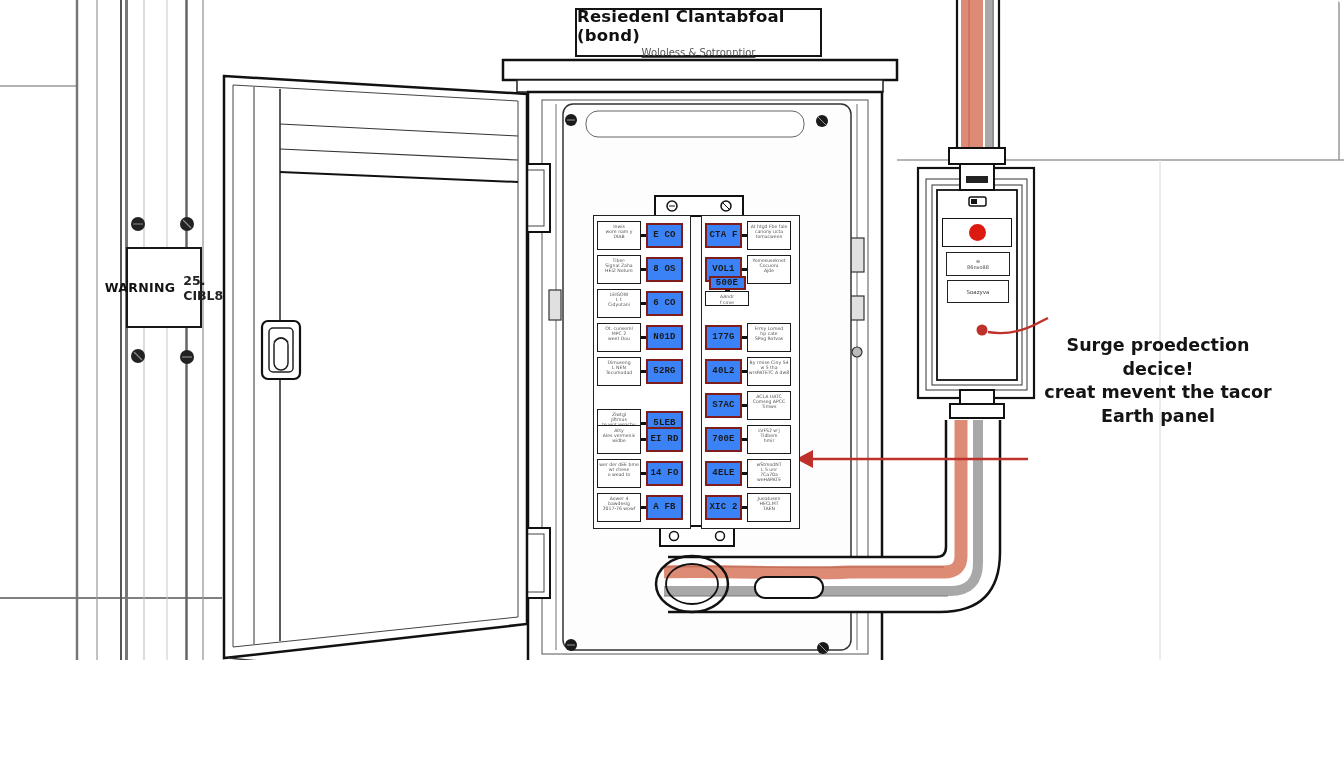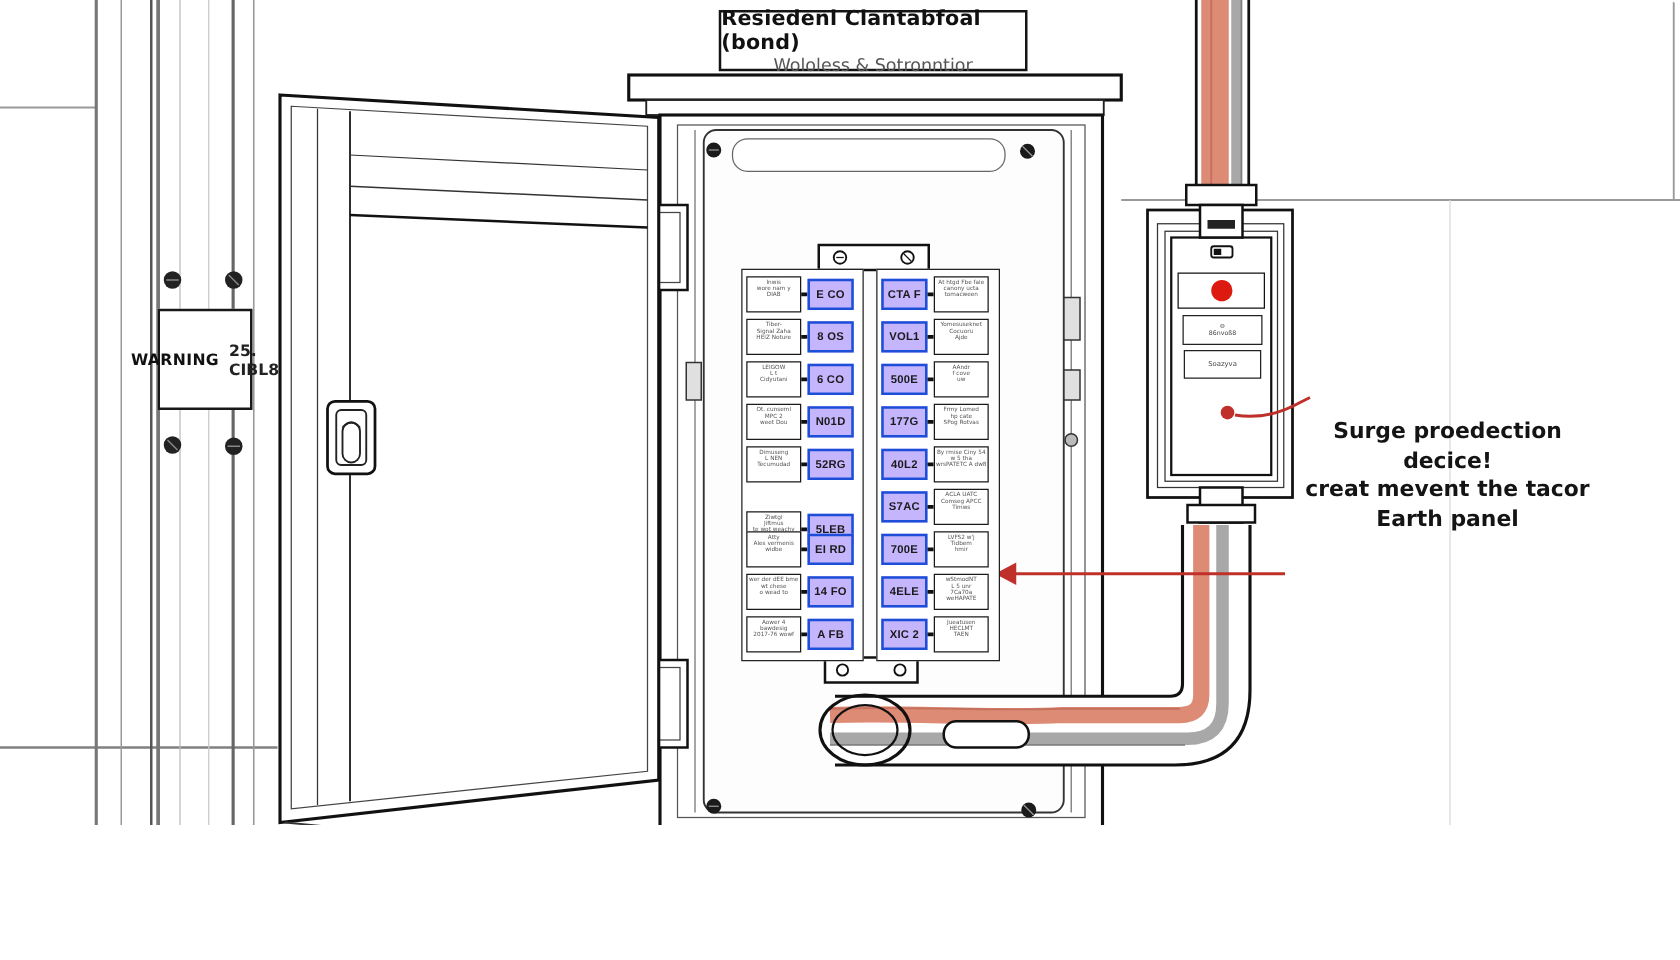--- a/index.html
+++ b/index.html
@@ -5,21 +5,21 @@
   html,body{margin:0;padding:0;background:#fff;}
   #stage{position:relative;width:1344px;height:660px;overflow:hidden;background:#ffffff;
          font-family:"DejaVu Sans",sans-serif;border-radius:11px;}
   #artwork{position:absolute;left:0;top:0;z-index:0;}
   .layer{position:absolute;z-index:2;}
 
   
   .title-plate{left:575px;top:8px;width:243px;height:45px;background:#fff;border:2.5px solid #141414;
     display:flex;flex-direction:column;align-items:center;justify-content:center;}
   .title-plate .t1{font-size:16.5px;font-weight:bold;color:#111;letter-spacing:.2px;}
-  .title-plate .t2{font-size:14px;color:#555;margin-top:2px;}
+  .title-plate .t2{font-size:10px;color:#555;margin-top:2px;text-decoration:underline;}
 
   
   .warn-box{left:126px;top:247px;width:72px;height:77px;background:#fff;border:2.5px solid #181818;
     display:flex;flex-direction:row;align-items:center;justify-content:center;gap:8px;}
   .warn-box .w1{font-size:12.5px;font-weight:bold;color:#111;letter-spacing:.3px;}
   .warn-box .w2{font-size:12.5px;font-weight:600;color:#222;}
 
   
   .door-text{left:288px;top:382px;width:192px;text-align:center;z-index:3;}
   .door-text .d1{font-size:16.5px;font-weight:bold;color:#a8352b;letter-spacing:.5px;margin-bottom:4px;}
@@ -27,22 +27,22 @@
   .door-text .d3{font-size:23px;font-weight:800;color:#c23a2b;letter-spacing:1px;}
 
   
   .bcol{position:absolute;border:1.5px solid #222;background:#fff;z-index:2;}
   .bcol-left{left:593px;top:215px;width:96px;height:312px;}
   .bcol-right{left:701px;top:215px;width:97px;height:312px;}
   .brow{position:absolute;left:3px;display:flex;align-items:center;height:30px;}
   .blabel{width:42px;height:25px;border:1.5px solid #1a1a1a;background:#fff;font-size:4.6px;
     line-height:5.3px;color:#555;text-align:center;overflow:hidden;white-space:pre-line;padding-top:2px;}
   .bconn{width:5px;height:3px;background:#111;}
-  .bswitch{width:33px;height:21px;border:2px solid #1d4ed8;background:#c4b5fd;display:flex;
-    align-items:center;justify-content:center;font-family:Liberation Sans, sans-serif;
+  .bswitch{width:33px;height:21px;border:2px solid #7f1d1d;background:#3b82f6;display:flex;
+    align-items:center;justify-content:center;font-family:Liberation Mono, monospace;
     font-weight:bold;font-size:9px;color:#1a1a1a;letter-spacing:.2px;}
 
   
   .sp-row{position:absolute;background:#fff;display:flex;flex-direction:column;align-items:center;
     justify-content:center;z-index:2;}
   .sp-row1{left:942px;top:218px;width:68px;height:27px;border:1.5px solid #111;}
   .sp-led{width:17px;height:17px;border-radius:50%;}
   .sp-row2{left:946px;top:252px;width:62px;height:22px;border:1px solid #222;font-size:5px;
     line-height:6px;color:#444;text-align:center;white-space:pre-line;}
   .sp-row3{left:947px;top:280px;width:60px;height:21px;border:1px solid #222;font-size:5.5px;
@@ -293,21 +293,21 @@
 canony ucta
 tomacween</div>
       </div>
       <div class="brow" style="top: 38px;">
         <div class="bswitch">VOL1</div>
         <div class="bconn"></div>
         <div class="blabel">Yomesuseknet
 Cocuoru
 Ajde</div>
       </div>
-      <div class="brow" style="top: 72px;">
+      <div class="brow" style="top: 60px; flex-direction: column;">
         <div class="bswitch">500E</div>
         <div class="bconn"></div>
         <div class="blabel">AAndr
 f cove
 uw</div>
       </div>
       <div class="brow" style="top: 106px;">
         <div class="bswitch">177G</div>
         <div class="bconn"></div>
         <div class="blabel">Frmy Lomed

